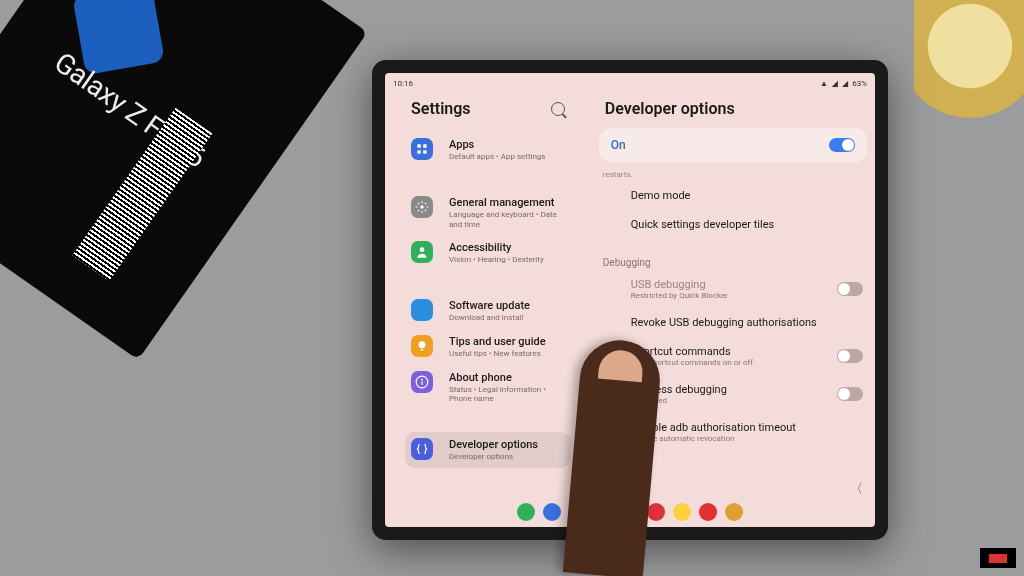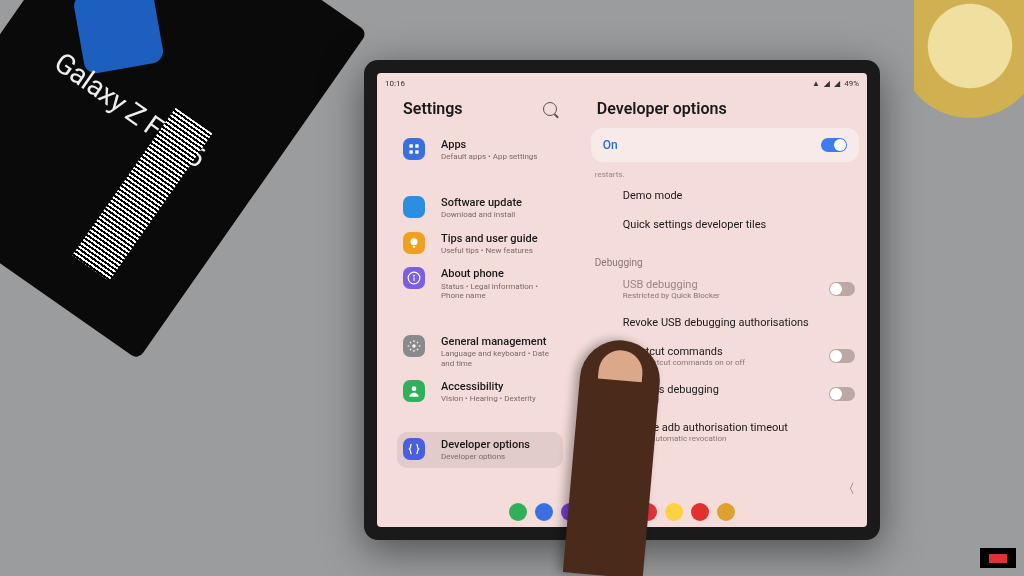--- a/index.html
+++ b/index.html
@@ -29,21 +29,21 @@
     position: absolute; left: 12%; top: 62%;
     width: 180px; height: 45px; background: repeating-linear-gradient(90deg,#000 0 2px,#fff 2px 4px);
     transform: rotate(0deg);
   }
   .toy {
     position: absolute; top: -10px; right: -30px; width: 140px; height: 140px;
     background: radial-gradient(circle at 40% 40%, #f0e0a0 0 35%, #d0b050 36% 60%, transparent 61%);
   }
   
   .device {
-    position: absolute; left: 364px; top: 60px;
+    position: absolute; left: 372px; top: 60px;
     width: 516px; height: 480px;
     background: #1a1a1a; border-radius: 14px;
     box-shadow: 0 10px 40px rgba(0,0,0,0.5);
   }
   .screen {
     position: absolute; inset: 13px;
     background: #f3dcd9;
     border-radius: 4px;
     display: flex; flex-direction: column;
     overflow: hidden;
@@ -145,21 +145,21 @@
 <div class="toy"></div>
 
 <div class="device">
   <div class="screen">
     <div class="statusbar">
       <span>10:16</span>
       <div class="right">
         <span>▲</span>
         <span>◢</span>
         <span>◢</span>
-        <span>49%</span>
+        <span>63%</span>
       </div>
     </div>
     <div class="panes">
       <div class="pane-left">
         <div class="left-header">
           <h1>Settings</h1>
           <span class="search-ic"></span>
         </div>
         <div id="nav-groups">
             <div class="nav-group">
@@ -173,20 +173,46 @@
                   </svg>
                 </div>
                 <div class="nav-text">
                   <div class="nav-title">Apps</div>
                   <div class="nav-sub">Default apps • App settings</div>
                 </div>
               </div>
             </div>
             <div class="nav-group">
               <div class="nav-item">
+                <div class="nav-icon" style="background:#8a8a8a">
+                  <svg viewBox="0 0 24 24">
+                    <circle cx="12" cy="12" r="3"></circle>
+                    <path d="M12 2v3M12 19v3M4 12H1M23 12h-3M5 5l2 2M17 17l2 2M5 19l2-2M17 7l2-2" stroke="#fff" stroke-width="2"></path>
+                  </svg>
+                </div>
+                <div class="nav-text">
+                  <div class="nav-title">General management</div>
+                  <div class="nav-sub">Language and keyboard • Date and time</div>
+                </div>
+              </div>
+              <div class="nav-item">
+                <div class="nav-icon" style="background:#30b05a">
+                  <svg viewBox="0 0 24 24">
+                    <circle cx="12" cy="8" r="4"></circle>
+                    <path d="M4 22c0-4 4-7 8-7s8 3 8 7"></path>
+                  </svg>
+                </div>
+                <div class="nav-text">
+                  <div class="nav-title">Accessibility</div>
+                  <div class="nav-sub">Vision • Hearing • Dexterity</div>
+                </div>
+              </div>
+            </div>
+            <div class="nav-group">
+              <div class="nav-item">
                 <div class="nav-icon" style="background:#2a8fe0">
                   <svg viewBox="0 0 24 24">
                     <path d="M12 3v10m0 0l-4-4m4 4l4-4M4 19h16"></path>
                   </svg>
                 </div>
                 <div class="nav-text">
                   <div class="nav-title">Software update</div>
                   <div class="nav-sub">Download and install</div>
                 </div>
               </div>
@@ -206,46 +232,20 @@
                 <div class="nav-icon" style="background:#7a5fe0">
                   <svg viewBox="0 0 24 24">
                     <circle cx="12" cy="12" r="10" fill="none" stroke="#fff" stroke-width="2"></circle>
                     <circle cx="12" cy="8" r="1.5"></circle>
                     <rect x="11" y="11" width="2" height="6"></rect>
                   </svg>
                 </div>
                 <div class="nav-text">
                   <div class="nav-title">About phone</div>
                   <div class="nav-sub">Status • Legal information • Phone name</div>
-                </div>
-              </div>
-            </div>
-            <div class="nav-group">
-              <div class="nav-item">
-                <div class="nav-icon" style="background:#8a8a8a">
-                  <svg viewBox="0 0 24 24">
-                    <circle cx="12" cy="12" r="3"></circle>
-                    <path d="M12 2v3M12 19v3M4 12H1M23 12h-3M5 5l2 2M17 17l2 2M5 19l2-2M17 7l2-2" stroke="#fff" stroke-width="2"></path>
-                  </svg>
-                </div>
-                <div class="nav-text">
-                  <div class="nav-title">General management</div>
-                  <div class="nav-sub">Language and keyboard • Date and time</div>
-                </div>
-              </div>
-              <div class="nav-item">
-                <div class="nav-icon" style="background:#30b05a">
-                  <svg viewBox="0 0 24 24">
-                    <circle cx="12" cy="8" r="4"></circle>
-                    <path d="M4 22c0-4 4-7 8-7s8 3 8 7"></path>
-                  </svg>
-                </div>
-                <div class="nav-text">
-                  <div class="nav-title">Accessibility</div>
-                  <div class="nav-sub">Vision • Hearing • Dexterity</div>
                 </div>
               </div>
             </div>
             <div class="nav-group">
               <div class="nav-item selected">
                 <div class="nav-icon" style="background:#4a5fe0">
                   <svg viewBox="0 0 24 24">
                     <path d="M8 4c-2 0-2 2-2 4s-2 4-2 4 2 2 2 4 0 4 2 4M16 4c2 0 2 2 2 4s2 4 2 4-2 2-2 4 0 4-2 4" fill="none" stroke="#fff" stroke-width="2"></path>
                   </svg>
                 </div>

